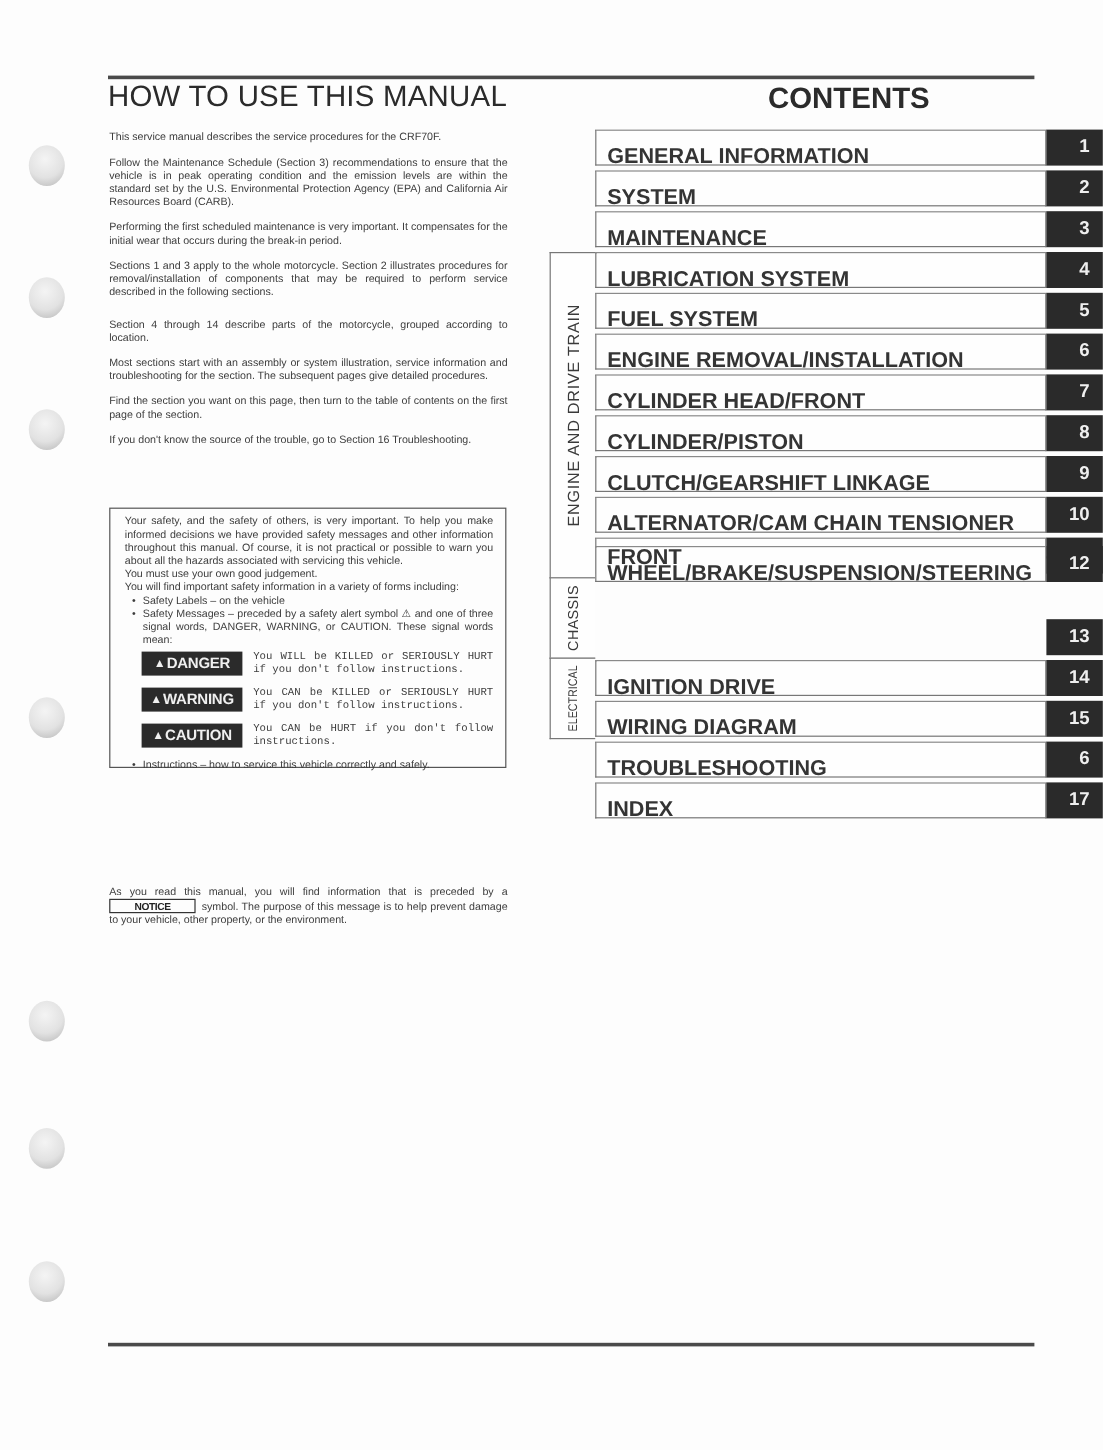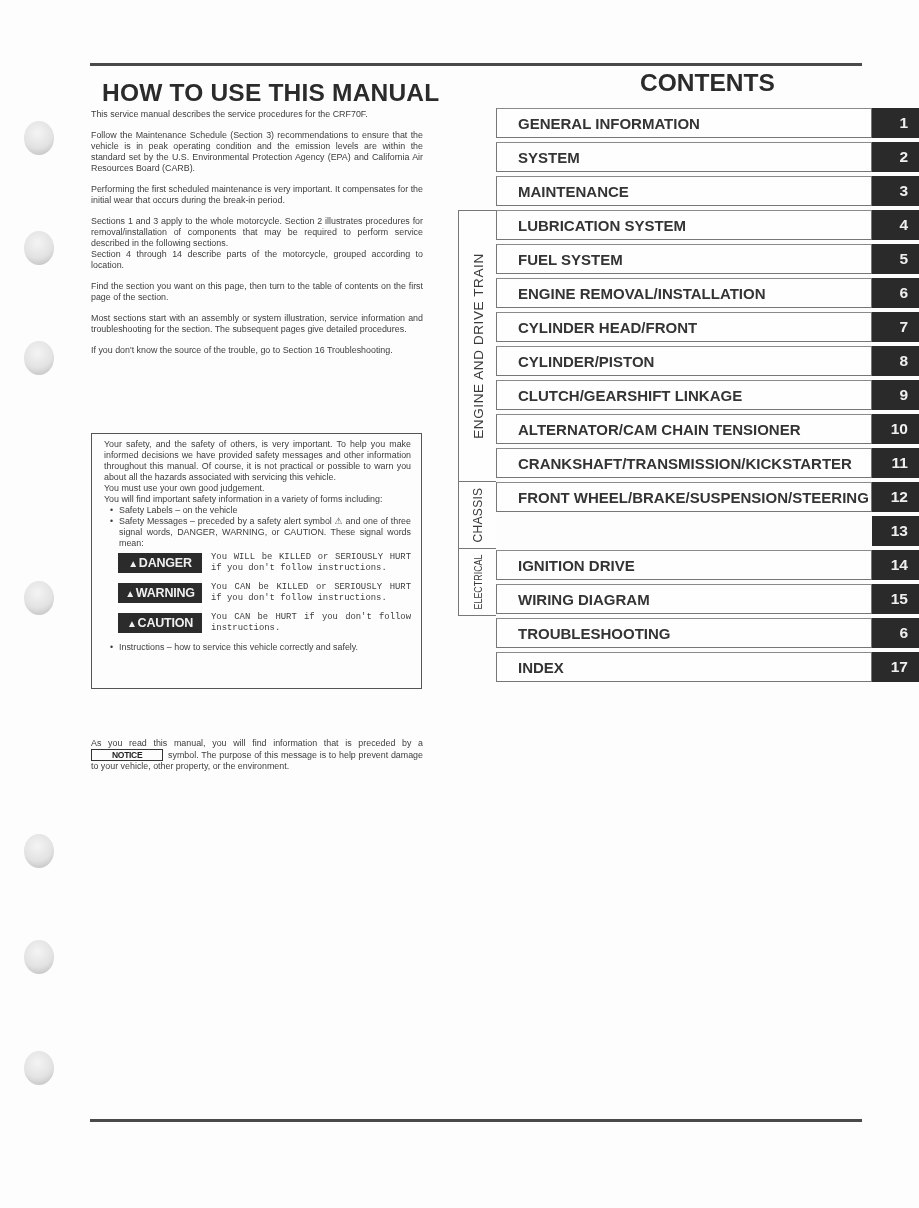--- a/index.html
+++ b/index.html
@@ -10,27 +10,27 @@
   .top-rule { position: absolute; left: 90px; top: 63px; width: 772px; height: 3px; background: #4a4a4a; }
   .bottom-rule { position: absolute; left: 90px; top: 1119px; width: 772px; height: 3px; background: #4a4a4a; }
 
   .hole {
     position: absolute; left: 24px; width: 30px; height: 34px; border-radius: 50%;
     background: radial-gradient(circle at 45% 35%, #f4f4f4 0%, #e2e2e2 55%, #c4c4c4 85%, #9e9e9e 100%);
   }
 
   
   .left-title {
-    position: absolute; left: 90px; top: 67px; font-size: 24.5px; font-weight: bold; color: #2b2b2b;
-    letter-spacing: 0.2px; margin: 12px;
+    position: absolute; left: 90px; top: 67px; font-size: 24.5px; font-weight: normal; color: #2b2b2b;
+    letter-spacing: 0.2px; margin: 0;
   }
   .left-col { position: absolute; left: 91px; top: 109px; width: 332px; font-size: 8.9px; line-height: 11px; color: #3d3d3d; }
   .left-col p { margin: 0 0 10px 0; text-align: justify; }
   .safety-box {
-    position: absolute; left: 91px; top: 433px; width: 331px; height: 256px;
+    position: absolute; left: 91px; top: 423px; width: 331px; height: 217px;
     border: 1px solid #555; box-sizing: border-box; padding: 5px 10px 0 12px;
     font-size: 8.9px; line-height: 11px; color: #3d3d3d;
   }
   .safety-box p { margin: 0; text-align: justify; }
   .safety-box ul { margin: 0; padding-left: 6px; list-style: none; }
   .safety-box li { position: relative; padding-left: 9px; text-align: justify; }
   .safety-box li::before { content: "\2022"; position: absolute; left: 0; top: 0; }
   .signal-row { display: flex; align-items: flex-start; margin: 3px 0 8px 0; padding-left: 14px; }
   .signal-badge {
     flex: 0 0 auto; width: 84px; height: 20px; background: #2b2b2b; color: #f0f0f0;
@@ -46,22 +46,22 @@
   }
 
   
   .right-title {
     position: absolute; left: 640px; top: 69px; font-size: 24.5px; font-weight: bold; color: #2b2b2b; margin: 0; text-align: center;
   }
   .toc-row { position: absolute; left: 496px; width: 423px; height: 30px; }
   .toc-cell {
     position: absolute; left: 0; top: 0; width: 376px; height: 30px; box-sizing: border-box;
     border: 1px solid #777; border-top: 1px solid #8a8a8a; background: #fefefe;
-    padding-left: 21px; display: flex; flex-direction: column; justify-content: center;
-    font-weight: bold; font-size: 15px; color: #343434; line-height: 13px; cursor: pointer;
+    padding-left: 9px; display: flex; flex-direction: column; justify-content: flex-end;
+    font-weight: bold; font-size: 18px; color: #343434; line-height: 13px; cursor: pointer;
   }
   .toc-num {
     position: absolute; left: 376px; top: 0; width: 47px; height: 30px; background: #2a2a2a;
     color: #efefef; font-weight: bold; font-size: 15.5px; display: flex; align-items: center;
     justify-content: flex-end; padding-right: 11px; box-sizing: border-box;
   }
   .group-frame { position: absolute; left: 458px; width: 38px; box-sizing: border-box; border: 1px solid #777; border-right: none; background: #fefefe; }
   .group-label {
     position: absolute; left: 50%; top: 50%; transform: translate(-50%, -50%) rotate(-90deg);
     white-space: nowrap; font-size: 13.5px; color: #3a3a3a; letter-spacing: 0.6px;
@@ -80,24 +80,24 @@
 <div class="hole" style="top:834px"></div>
 <div class="hole" style="top:940px"></div>
 <div class="hole" style="top:1051px"></div>
 
 <h1 class="left-title">HOW TO USE THIS MANUAL</h1>
 
 <div class="left-col">
   <p>This service manual describes the service procedures for the CRF70F.</p>
   <p>Follow the Maintenance Schedule (Section 3) recommendations to ensure that the vehicle is in peak operating condition and the emission levels are within the standard set by the U.S. Environmental Protection Agency (EPA) and California Air Resources Board (CARB).</p>
   <p>Performing the first scheduled maintenance is very important. It compensates for the initial wear that occurs during the break-in period.</p>
-  <p style="margin-bottom:0">Sections 1 and 3 apply to the whole motorcycle. Section 2 illustrates procedures for removal/installation of components that may be required to perform service described in the following sections.</p>
+  <p style="margin-bottom:16px">Sections 1 and 3 apply to the whole motorcycle. Section 2 illustrates procedures for removal/installation of components that may be required to perform service described in the following sections.</p>
   <p>Section 4 through 14 describe parts of the motorcycle, grouped according to location.</p>
+  <p>Most sections start with an assembly or system illustration, service information and troubleshooting for the section. The subsequent pages give detailed procedures.</p>
   <p>Find the section you want on this page, then turn to the table of contents on the first page of the section.</p>
-  <p>Most sections start with an assembly or system illustration, service information and troubleshooting for the section. The subsequent pages give detailed procedures.</p>
   <p>If you don't know the source of the trouble, go to Section 16 Troubleshooting.</p>
 </div>
 
 <div class="safety-box">
   <p>Your safety, and the safety of others, is very important. To help you make informed decisions we have provided safety messages and other information throughout this manual. Of course, it is not practical or possible to warn you about all the hazards associated with servicing this vehicle.</p>
   <p>You must use your own good judgement.</p>
   <p>You will find important safety information in a variety of forms including:</p>
   <ul>
     <li>Safety Labels – on the vehicle</li>
     <li>Safety Messages – preceded by a safety alert symbol ⚠ and one of three signal words, DANGER, WARNING, or CAUTION. These signal words mean:</li>
@@ -205,21 +205,21 @@
       <span>ALTERNATOR/CAM CHAIN TENSIONER</span>
     </div>
   <div class="toc-num">10</div>
 </div>
 <div class="toc-row" style="top:448px">
   <div class="toc-cell">
       <span>CRANKSHAFT/TRANSMISSION/KICKSTARTER</span>
     </div>
   <div class="toc-num">11</div>
 </div>
-<div class="toc-row" style="top:482px">
+<div class="toc-row" style="top:455px">
   <div class="toc-cell">
       <span>FRONT WHEEL/BRAKE/SUSPENSION/STEERING</span>
     </div>
   <div class="toc-num">12</div>
 </div>
 <div class="toc-row" style="top:516px">
   <div class="toc-num">13</div>
 </div>
 <div class="toc-row" style="top:550px">
   <div class="toc-cell">

